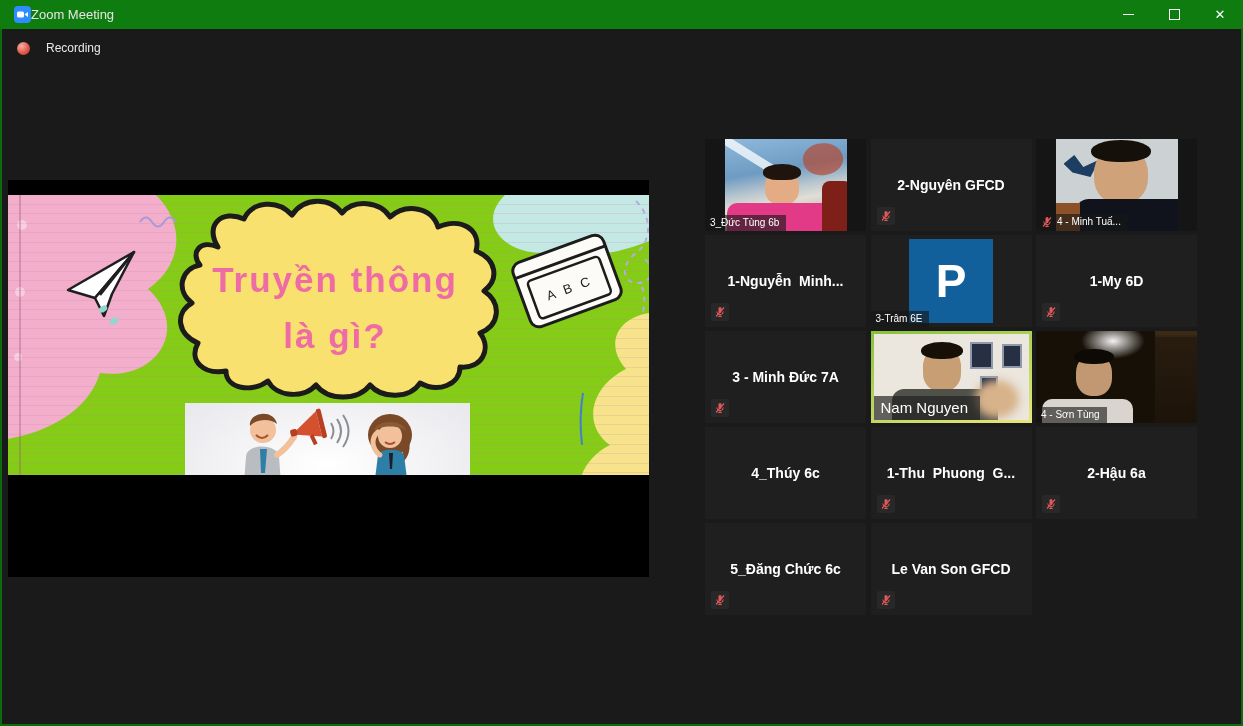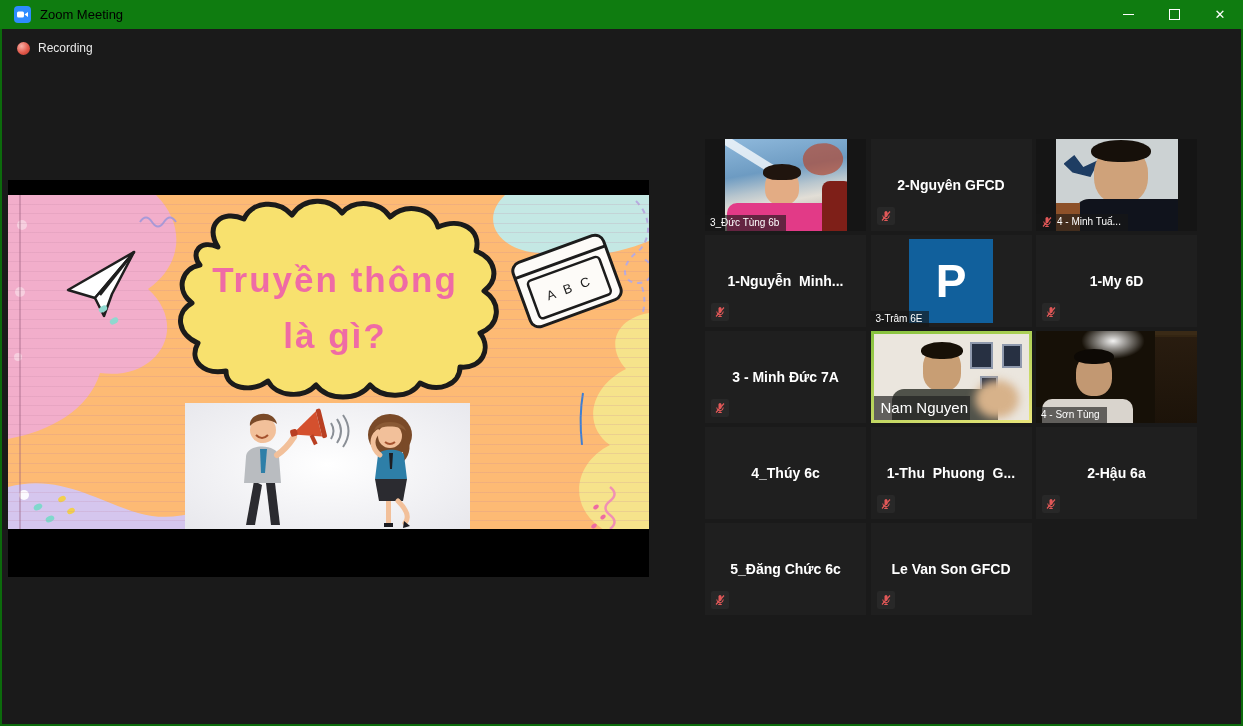--- a/index.html
+++ b/index.html
@@ -6,39 +6,39 @@
   body{
     width:1243px;height:726px;position:relative;overflow:hidden;
     background:#1a1a1a;font-family:"Liberation Sans",sans-serif;
     -webkit-font-smoothing:antialiased;
   }
   
   .titlebar{position:absolute;top:0;left:0;right:0;height:29px;background:#0f7c10;
     display:flex;align-items:center;z-index:30;}
   .cam-icon{width:17px;height:17px;margin-left:14px;border-radius:4px;background:#2d8cff;
     display:flex;align-items:center;justify-content:center;flex:0 0 auto;}
-  .titlebar-title{color:#000000;font-size:13px;margin-left:9px;flex:1 1 auto;}
+  .titlebar-title{color:#e5e5e5;font-size:13px;flex:1 1 auto;}
   .win-btn{width:46px;height:29px;display:flex;align-items:center;justify-content:center;
     color:#fff;cursor:default;}
   .win-btn .bar{width:11px;height:1px;background:#fff;display:block;}
   .win-btn .box{width:9px;height:9px;border:1px solid #fff;display:block;}
   .win-btn.close{font-size:13px;line-height:1;}
   
   .edge{position:absolute;background:#0c6b0c;z-index:40;}
   .edge.l{left:0;top:29px;bottom:0;width:2px;}
   .edge.r{right:0;top:29px;bottom:0;width:2px;}
   .edge.b{left:0;right:0;bottom:0;height:2px;}
   
-  .recording{position:absolute;left:17px;top:41px;display:flex;align-items:center;gap:8px;z-index:20;}
+  .recording{position:absolute;left:17px;top:41px;display:flex;align-items:center;gap:16px;z-index:20;}
   .rec-dot{width:13px;height:13px;border-radius:50%;
     background:radial-gradient(circle at 35% 32%, #f7b0a6, #e25a4c 55%, #b93a2c 95%);}
   .rec-label{color:#e8e8e8;font-size:12px;}
   
   .share-view{position:absolute;left:8px;top:180px;width:641px;height:397px;background:#000;z-index:5;}
-  .slide-paper{position:absolute;left:0;top:15px;width:641px;height:334px;background:#fdba74;overflow:hidden;}
+  .slide-paper{position:absolute;left:0;top:15px;width:641px;height:280px;background:#84cc16;overflow:hidden;}
   .slide-paper svg{position:absolute;left:0;top:0;}
   .rules{position:absolute;inset:0;pointer-events:none;
     background:repeating-linear-gradient(180deg, rgba(0,0,0,0) 0px, rgba(0,0,0,0) 8.6px,
       rgba(190,130,160,0.20) 8.6px, rgba(190,130,160,0.20) 9.6px);}
   .rules::before{content:'';position:absolute;left:11px;top:0;bottom:0;width:1.5px;
     background:rgba(150,90,120,0.35);}
   
   .grid{position:absolute;left:705px;top:139px;display:grid;z-index:10;
     grid-template-columns:repeat(3,161px);grid-auto-rows:91.5px;gap:4.5px;}
   .tile{position:relative;background:#1f1f1f;box-sizing:border-box;overflow:hidden;}
@@ -46,21 +46,21 @@
   .tile.active{border:3px solid;border-image:linear-gradient(160deg,#86c23e,#e9e57a) 1;}
   .center-name{position:absolute;inset:0;display:flex;align-items:center;justify-content:center;
     color:#fff;font-weight:bold;font-size:14px;}
   .center-name span{white-space:pre;}
   .avatar-box{position:absolute;left:50%;top:50%;transform:translate(-50%,-50%);
     width:84px;height:84px;background:#11609c;display:flex;align-items:center;justify-content:center;
     color:#fff;font-size:46px;font-weight:bold;}
   .nametag{position:absolute;left:0;bottom:0;max-width:calc(100% - 6px);
     background:rgba(22,22,22,0.62);color:#fff;font-size:10px;
     padding:2px 7px 3px 5px;display:flex;align-items:center;gap:4px;white-space:pre;z-index:3;}
-  .tile.active .nametag{font-size:15px;padding:3px 2px 4px 7px;background:rgba(32,32,32,0.68);}
+  .tile.active .nametag{font-size:15px;padding:3px 12px 4px 7px;background:rgba(32,32,32,0.68);}
   .mic{display:flex;align-items:center;justify-content:center;flex:0 0 auto;}
   .mic.standalone{position:absolute;left:6px;bottom:6px;width:18px;height:18px;
     background:#282828;border-radius:2px;z-index:3;}
   
   .vid{position:absolute;top:0;bottom:0;left:0;right:0;overflow:hidden;}
   .vid.pillar{left:19.5px;right:19.5px;}
   .part{position:absolute;display:block;}
   
   .scene-ductung{background:linear-gradient(170deg,#8fb9dc 0%,#6d9bc2 35%,#b8c6ce 52%,#e2ded6 64%,#9b958c 100%);}
   .scene-ductung .mural{right:4px;top:4px;width:40px;height:32px;background:#b34a33;

